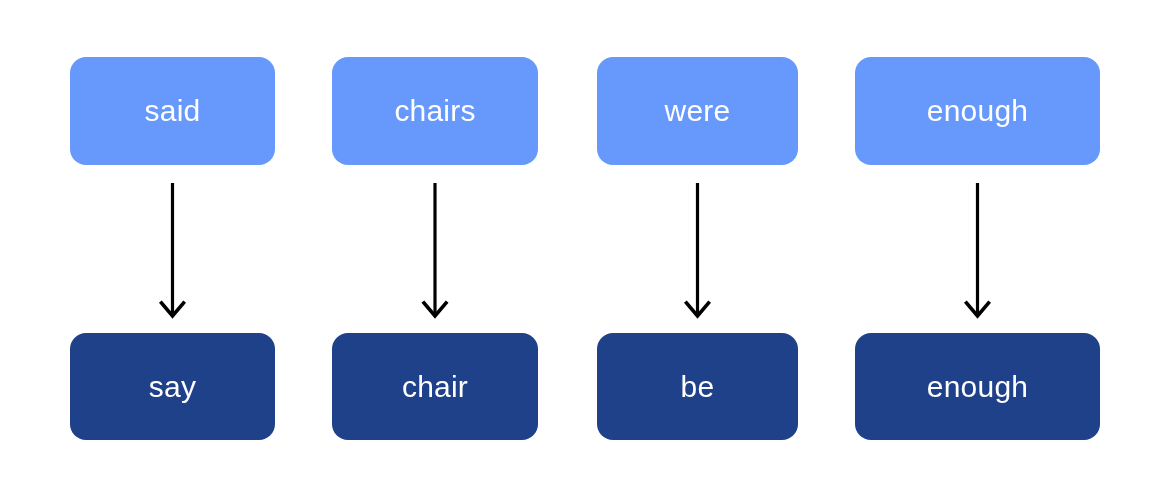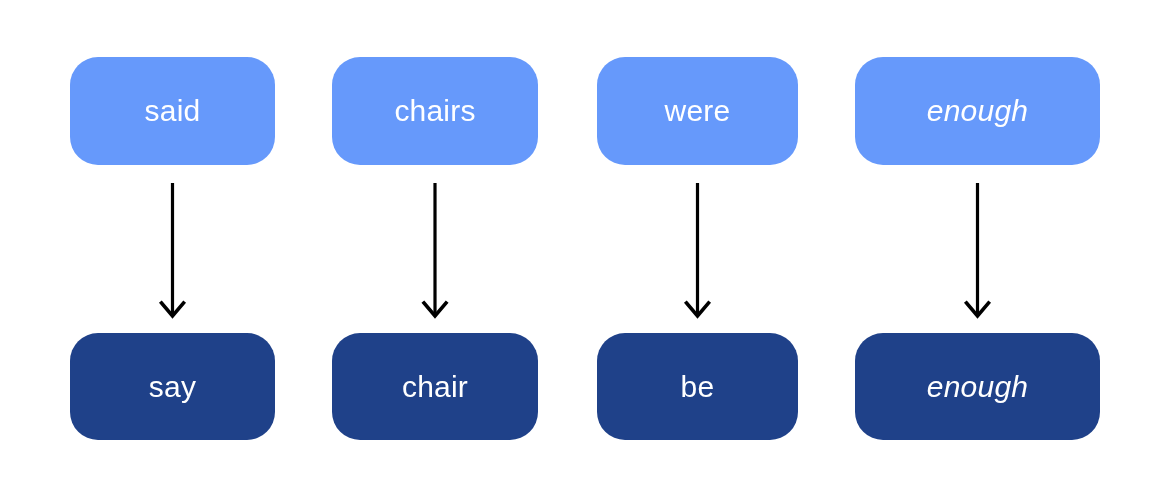--- a/index.html
+++ b/index.html
@@ -26,21 +26,21 @@
     position: absolute;
     top: 0;
     height: 501px;
   }
 
   .node-box {
     position: absolute;
     left: 0;
     width: 100%;
     box-sizing: border-box;
-    border-radius: 28px;
+    border-radius: 16px;
     display: flex;
     align-items: center;
     justify-content: center;
     color: #ffffff;
     font-size: 30px;
     font-family: "Liberation Sans", sans-serif;
     font-weight: 400;
     letter-spacing: 0.2px;
     line-height: 1;
     user-select: none;
@@ -123,21 +123,21 @@
       <svg class="arrow-svg" viewBox="0 0 206 168" preserveAspectRatio="none" xmlns="http://www.w3.org/2000/svg">
         <line x1="103" y1="18" x2="103" y2="149" stroke="#000000" stroke-width="3.2"></line>
         <polyline points="92,138 103,151 114,138" fill="none" stroke="#000000" stroke-width="3.6" stroke-linecap="square" stroke-linejoin="miter"></polyline>
       </svg>
     </div>
     <div class="node-box target">
       <span class="node-label">chair</span>
     </div>
   </div>
 
-  <div class="column" style="left:855px; width:245px;font-style:italic;">
+  <div class="column" style="left:855px; width:245px;">
     <div class="node-box source">
       <span class="node-label">enough</span>
     </div>
     <div class="arrow-wrap">
       <svg class="arrow-svg" viewBox="0 0 245 168" preserveAspectRatio="none" xmlns="http://www.w3.org/2000/svg">
         <line x1="122.5" y1="18" x2="122.5" y2="149" stroke="#000000" stroke-width="3.2"></line>
         <polyline points="111.5,138 122.5,151 133.5,138" fill="none" stroke="#000000" stroke-width="3.6" stroke-linecap="square" stroke-linejoin="miter"></polyline>
       </svg>
     </div>
     <div class="node-box target">

